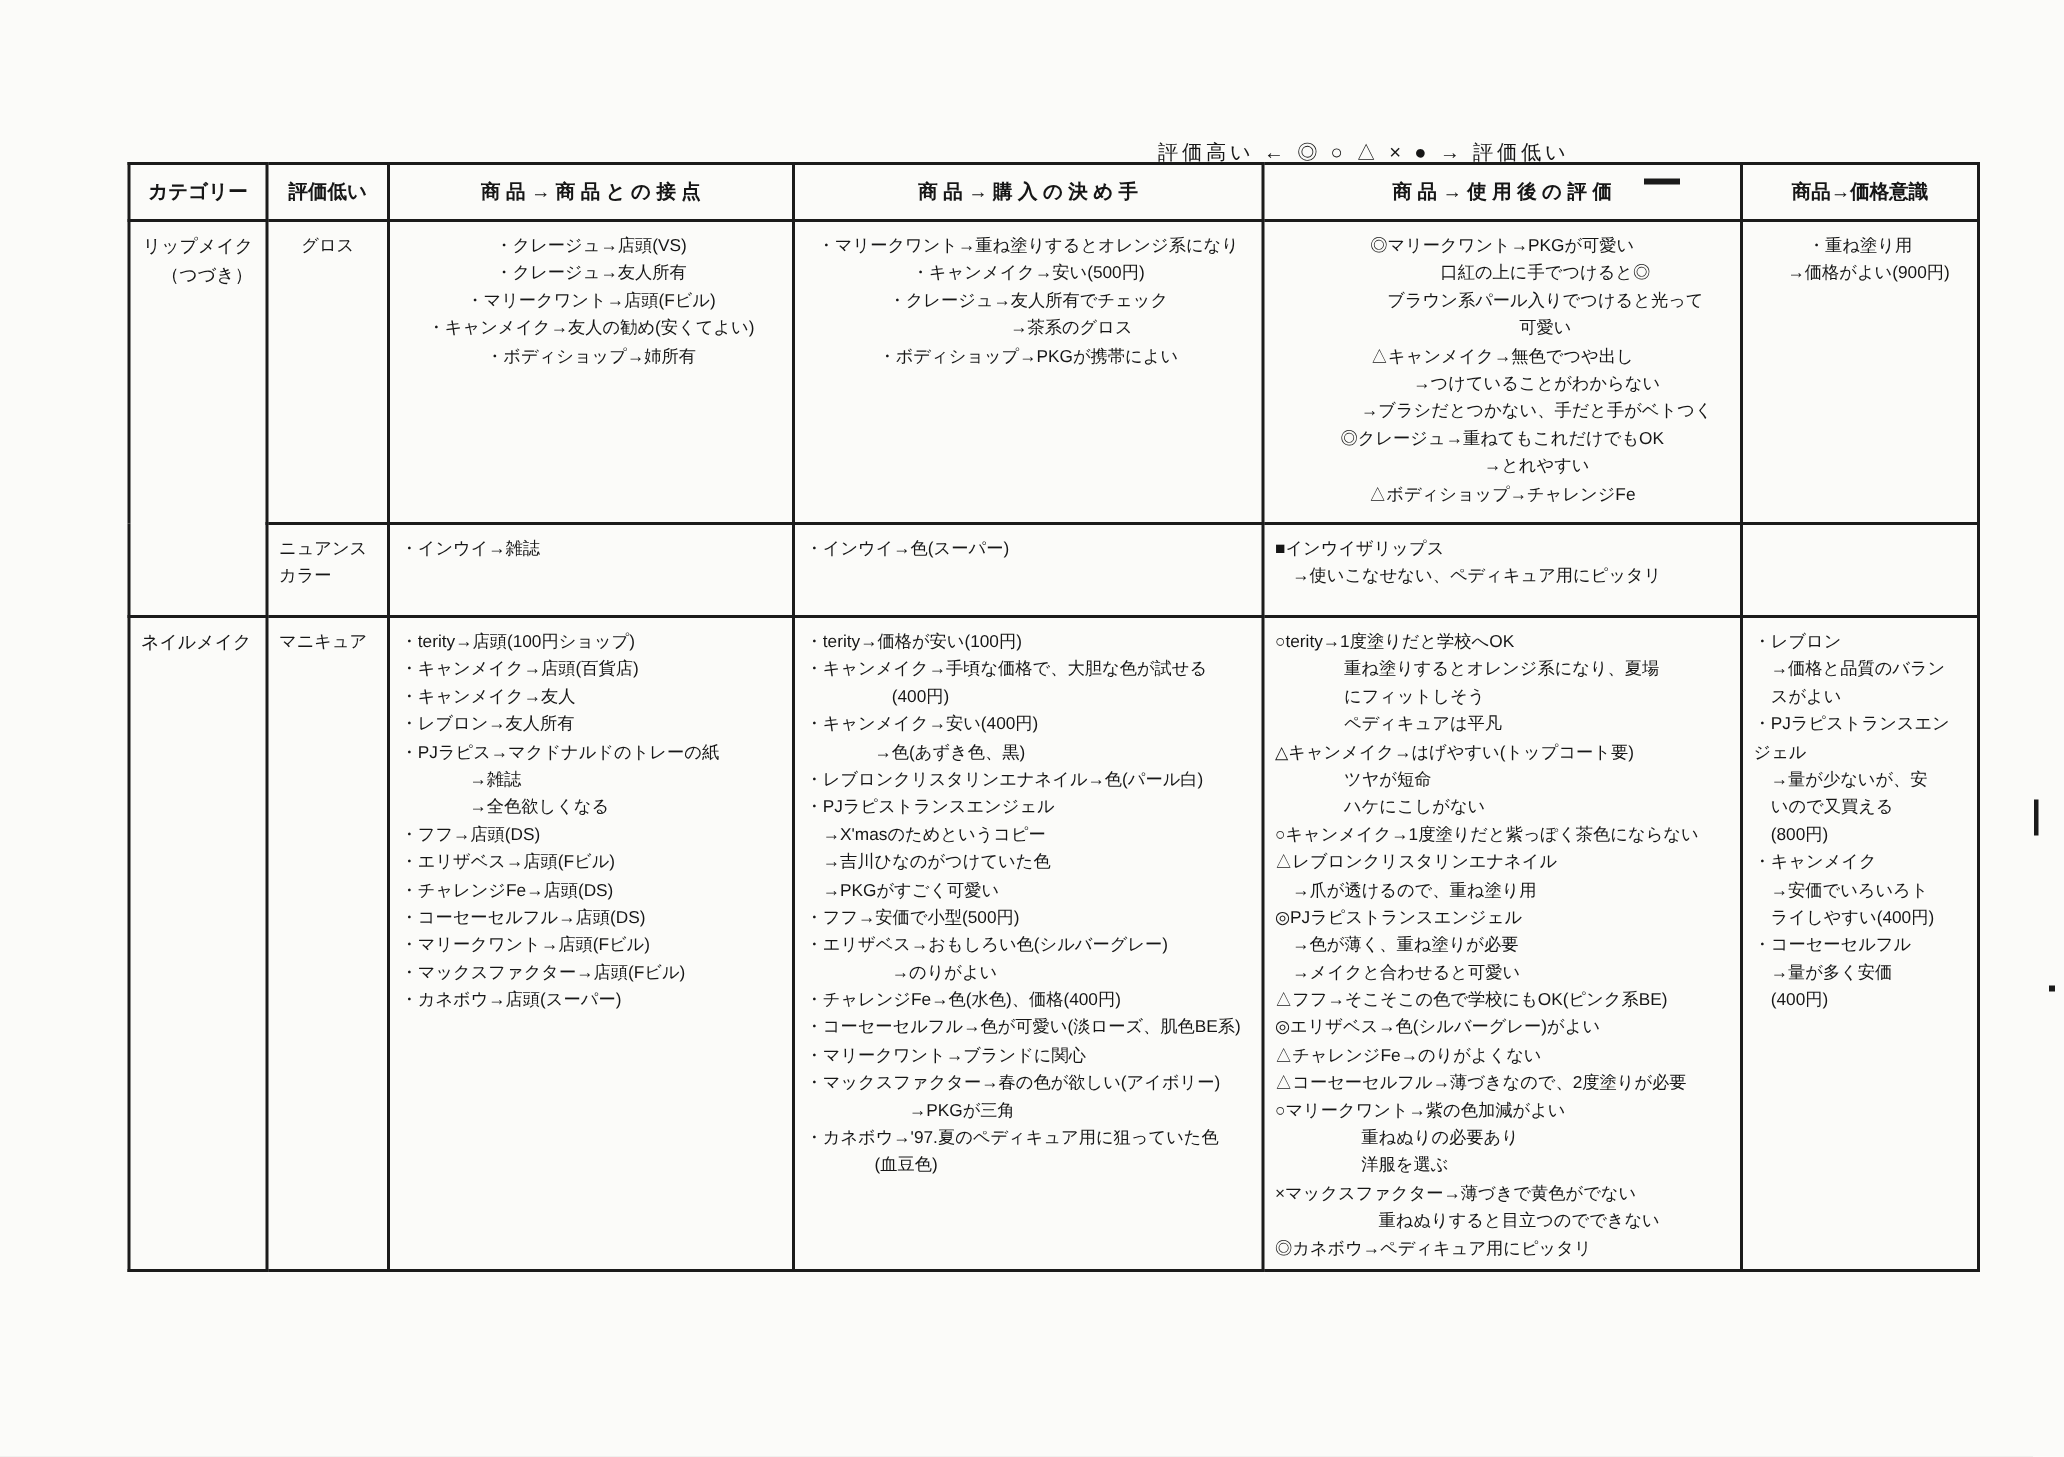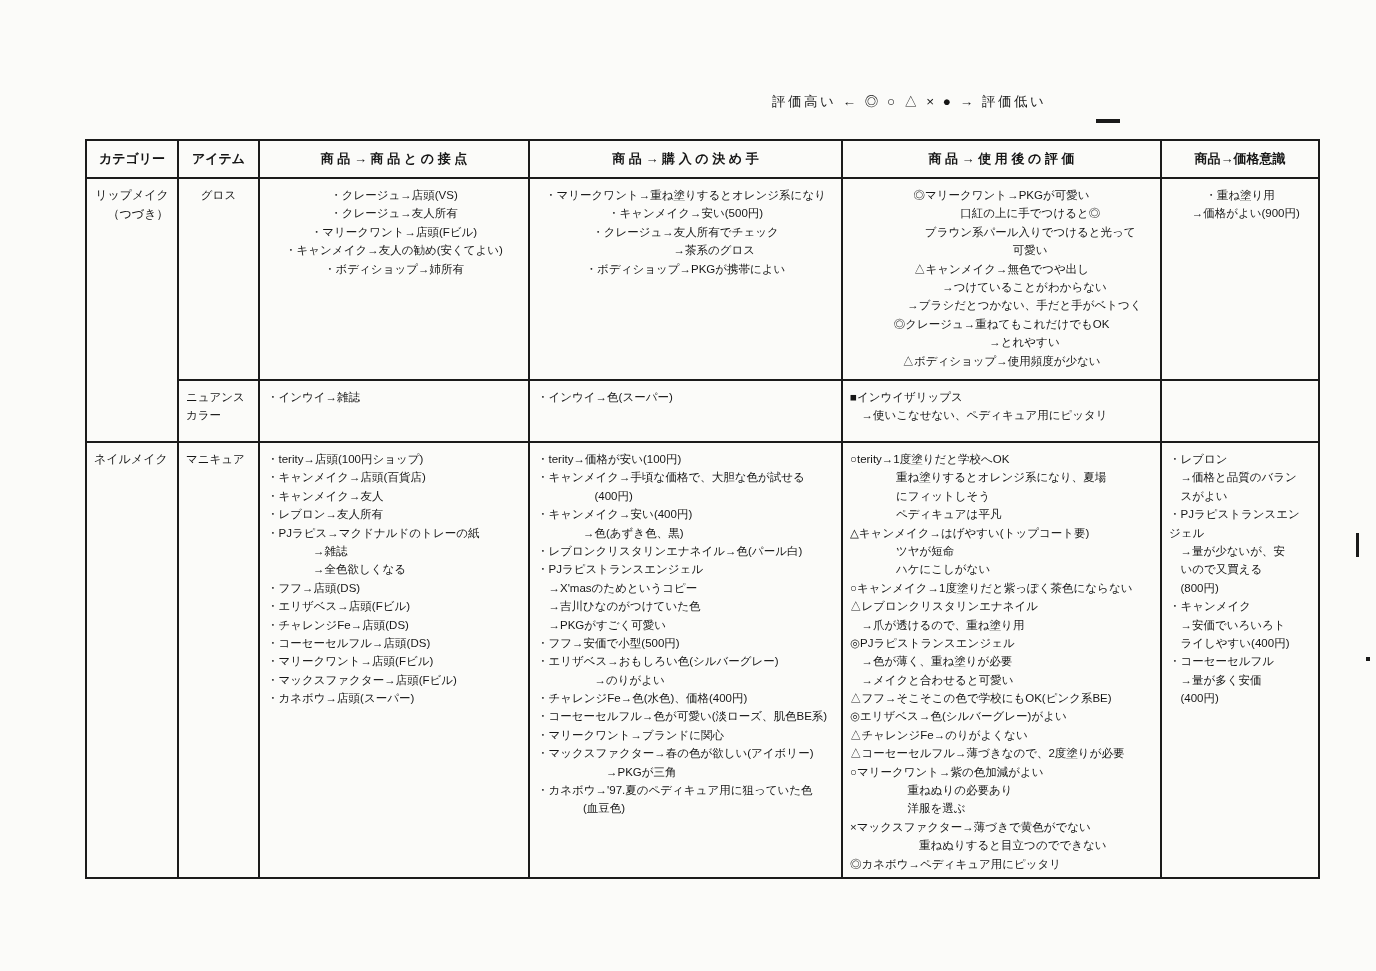--- a/index.html
+++ b/index.html
@@ -10,21 +10,21 @@
     font-family:Liberation Sans, sans-serif;
     color:#161616;
     overflow:hidden;
   }
   .legend{
     position:absolute;left:772px;top:93px;
     font-size:13.5px;letter-spacing:2.5px;
     white-space:nowrap;
   }
   table.sheet{
-    position:absolute;left:85px;top:139px;
+    position:absolute;left:85px;top:108px;
     border-collapse:collapse;table-layout:fixed;
   }
   table.sheet th, table.sheet td{
     border:2px solid #1b1b1b;
     vertical-align:top;
     padding:7px 7px 4px 7px;
     overflow:hidden;
   }
   table.sheet th{
     font-weight:bold;
@@ -62,21 +62,21 @@
       <col style="width:92px">
       <col style="width:81px">
       <col style="width:270px">
       <col style="width:313px">
       <col style="width:319px">
       <col style="width:158px">
     </colgroup>
     <thead>
       <tr>
         <th>カテゴリー</th>
-        <th>アイテム</th>
+        <th>評価低い</th>
         <th>商 品 → 商 品 と の 接 点</th>
         <th>商 品 → 購 入 の 決 め 手</th>
         <th>商 品 → 使 用 後 の 評 価</th>
         <th>商品→価格意識</th>
       </tr>
     </thead>
     <tbody>
       <tr class="r1">
         <td rowspan="2">
           <div class="cell cat">リップメイク
@@ -102,21 +102,21 @@
         <td>
           <div class="cell">◎マリークワント→PKGが可愛い
 　　　　　口紅の上に手でつけると◎
 　　　　　ブラウン系パール入りでつけると光って
 　　　　　可愛い
 △キャンメイク→無色でつや出し
 　　　　→つけていることがわからない
 　　　　→ブラシだとつかない、手だと手がベトつく
 ◎クレージュ→重ねてもこれだけでもOK
 　　　　→とれやすい
-△ボディショップ→使用頻度が少ない</div>
+△ボディショップ→チャレンジFe</div>
         </td>
         <td>
           <div class="cell">・重ね塗り用
 　→価格がよい(900円)</div>
         </td>
       </tr>
       <tr class="r2">
         <td>
           <div class="cell">ニュアンスカラー</div>
         </td>

